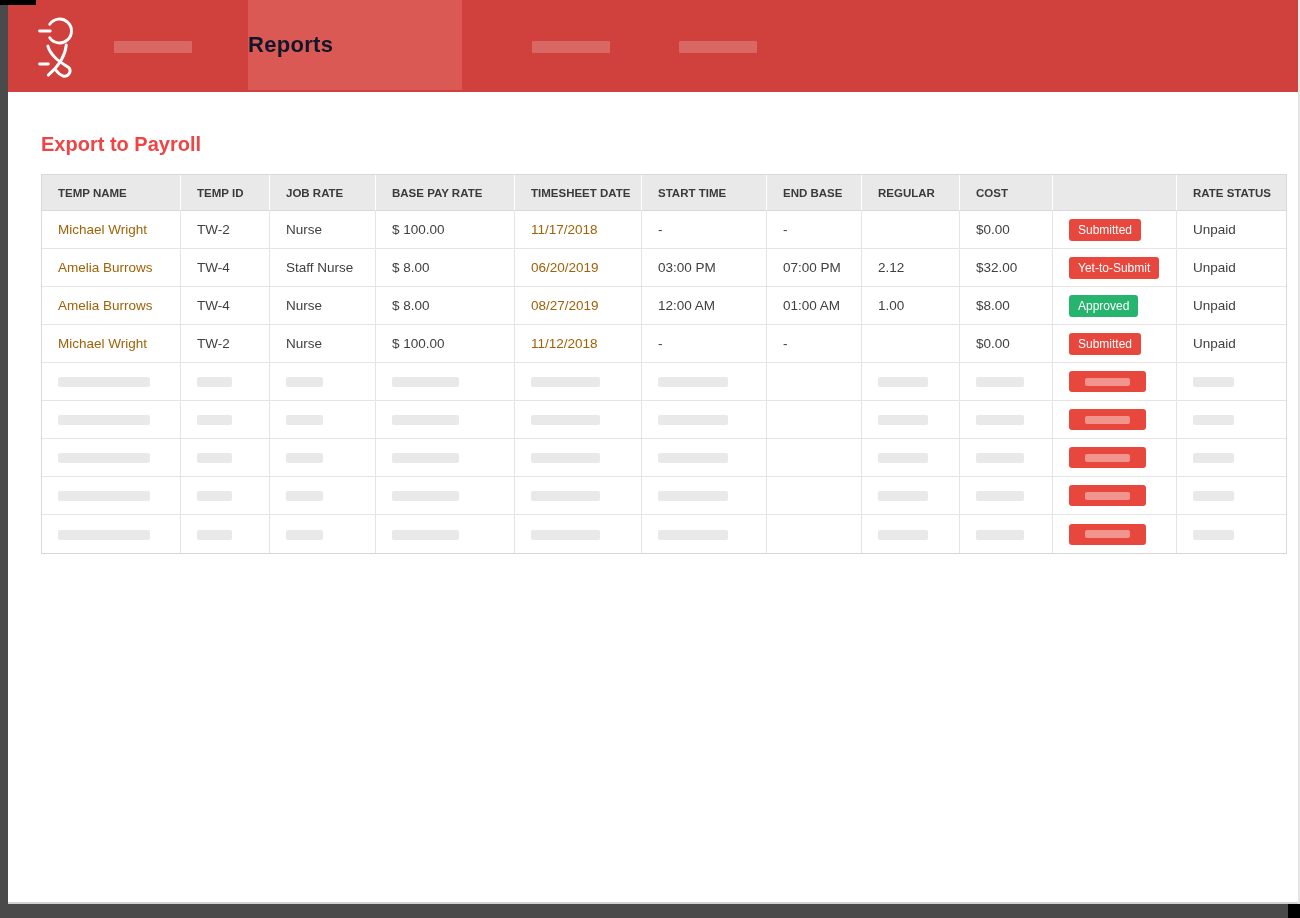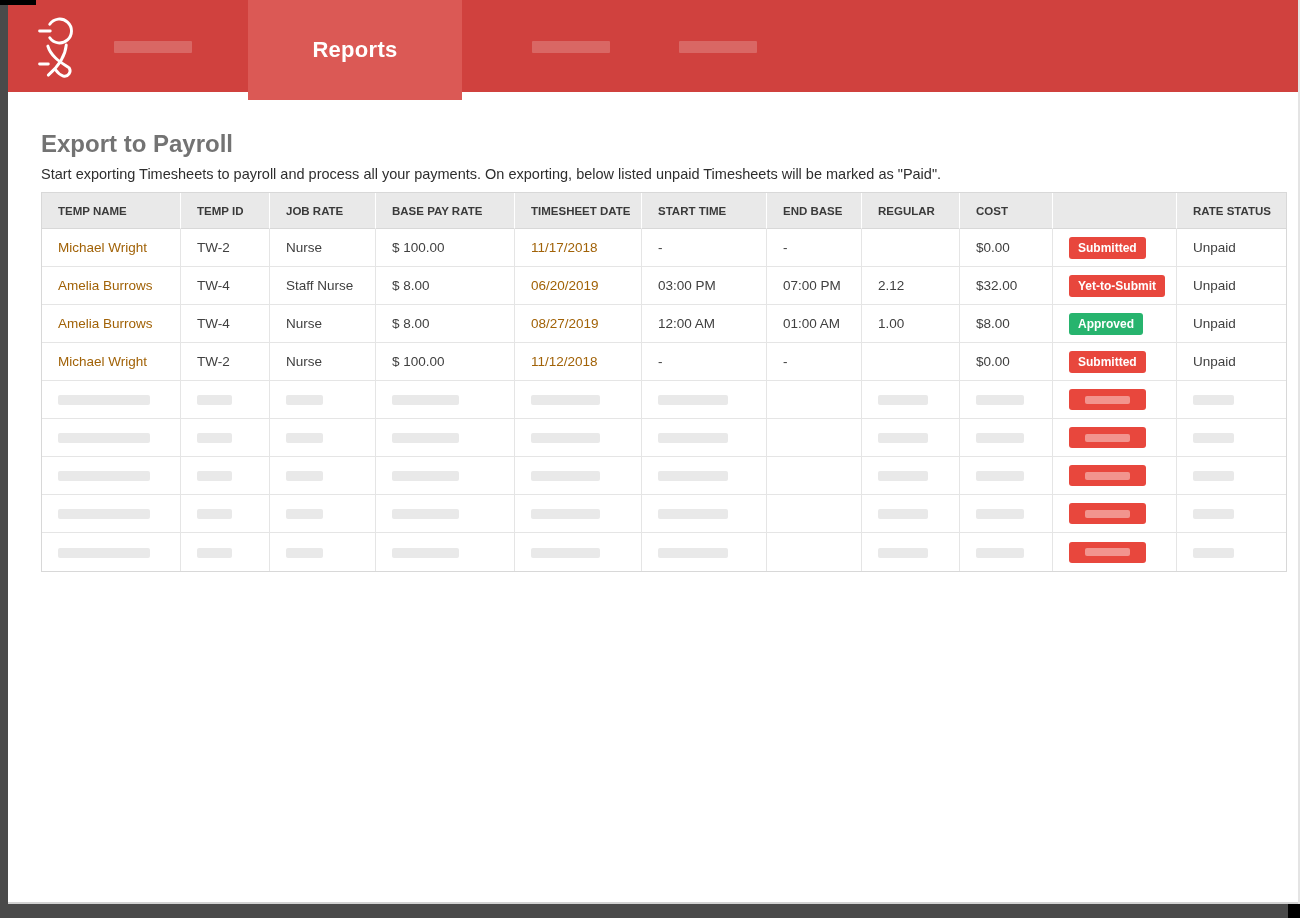--- a/index.html
+++ b/index.html
@@ -29,34 +29,34 @@
   .logo { position:absolute; left:26px; top:15px; width:48px; height:64px; }
   .logo svg { width:100%; height:100%; }
   .nav-ph {
     position:absolute; top:41px; height:12px; width:78px;
     background:rgba(255,255,255,0.20); border-radius:1px;
   }
   .nav-ph-1 { left:106px; }
   .nav-ph-2 { left:524px; }
   .nav-ph-3 { left:671px; }
   .nav-tab {
-    position:absolute; left:240px; top:0; width:214px; height:100px;
-    background:#db5955; color:#ffffff;
-    display:flex; align-items:center; justify-content:center;
+    position:absolute; left:240px; top:0; width:214px; height:90px;
+    background:#db5955; color:#0f172a;
+    display:flex; align-items:center; justify-content:flex-start;
     font-size:22px; font-weight:bold; letter-spacing:0.3px;
     cursor:pointer;
   }
 
   
   .main { padding:40px 0 0 33px; }
-  .page-title { font-size:24px; font-weight:bold; color:#737373; line-height:24px; margin:0 0 8px 0; }
+  .page-title { font-size:20px; font-weight:bold; color:#ef4444; line-height:24px; margin:0 0 8px 0; }
   .page-desc  { font-size:14.5px; color:#2e2e2e; line-height:20px; margin:0; }
 
   
-  .tbl-wrap { margin-top:8px; width:1258px; }
+  .tbl-wrap { margin-top:18px; width:1258px; }
   table.grid {
     width:1244px; table-layout:fixed; border-collapse:separate; border-spacing:0;
     border:1px solid #d8d8d8; background:#fff;
   }
   table.grid thead th {
     height:36px; background:#e9e9e9; color:#3a3a3a;
     font-size:11.5px; font-weight:bold; text-align:left;
     padding:0 16px; border-right:1px solid #ffffff; border-bottom:1px solid #d8d8d8;
     white-space:nowrap; overflow:hidden;
   }
@@ -66,21 +66,21 @@
     padding:0 16px; border-right:1px solid #e5e5e5; border-bottom:1px solid #e5e5e5;
     white-space:nowrap; overflow:hidden; background:#fff;
   }
   table.grid tbody tr:last-child td { border-bottom:none; }
   table.grid tbody td:last-child { border-right:none; }
   td.num { text-align:left; }
   a.cell-link { color:#a16207; text-decoration:none; cursor:pointer; }
 
   .badge {
     display:inline-block; padding:4px 9px; border-radius:3px;
-    color:#fff; font-size:12px; font-weight:bold; line-height:14px;
+    color:#fff; font-size:12px; font-weight:normal; line-height:14px;
   }
   .badge.danger  { background:#e8473d; }
   .badge.success { background:#27b46e; }
 
   
   .skel { display:inline-block; height:10px; background:#e9e9e9; border-radius:2px; vertical-align:middle; }
   .sk-name  { width:92px; }
   .sk-id    { width:35px; }
   .sk-job   { width:37px; }
   .sk-rate  { width:67px; }
@@ -120,21 +120,20 @@
     <div class="nav-ph nav-ph-1"></div>
     <div class="nav-tab">
       <span>Reports</span>
     </div>
     <div class="nav-ph nav-ph-2"></div>
     <div class="nav-ph nav-ph-3"></div>
   </div>
 
   <div class="main">
     <h1 class="page-title">Export to Payroll</h1>
-    <p class="page-desc">Start exporting Timesheets to payroll and process all your payments. On exporting, below listed unpaid Timesheets will be marked as "Paid".</p>
 
     <div class="tbl-wrap">
       <table class="grid">
         <colgroup>
           <col style="width:139px">
             <col style="width:89px">
             <col style="width:106px">
           <col style="width:139px">
             <col style="width:127px">
             <col style="width:125px">

